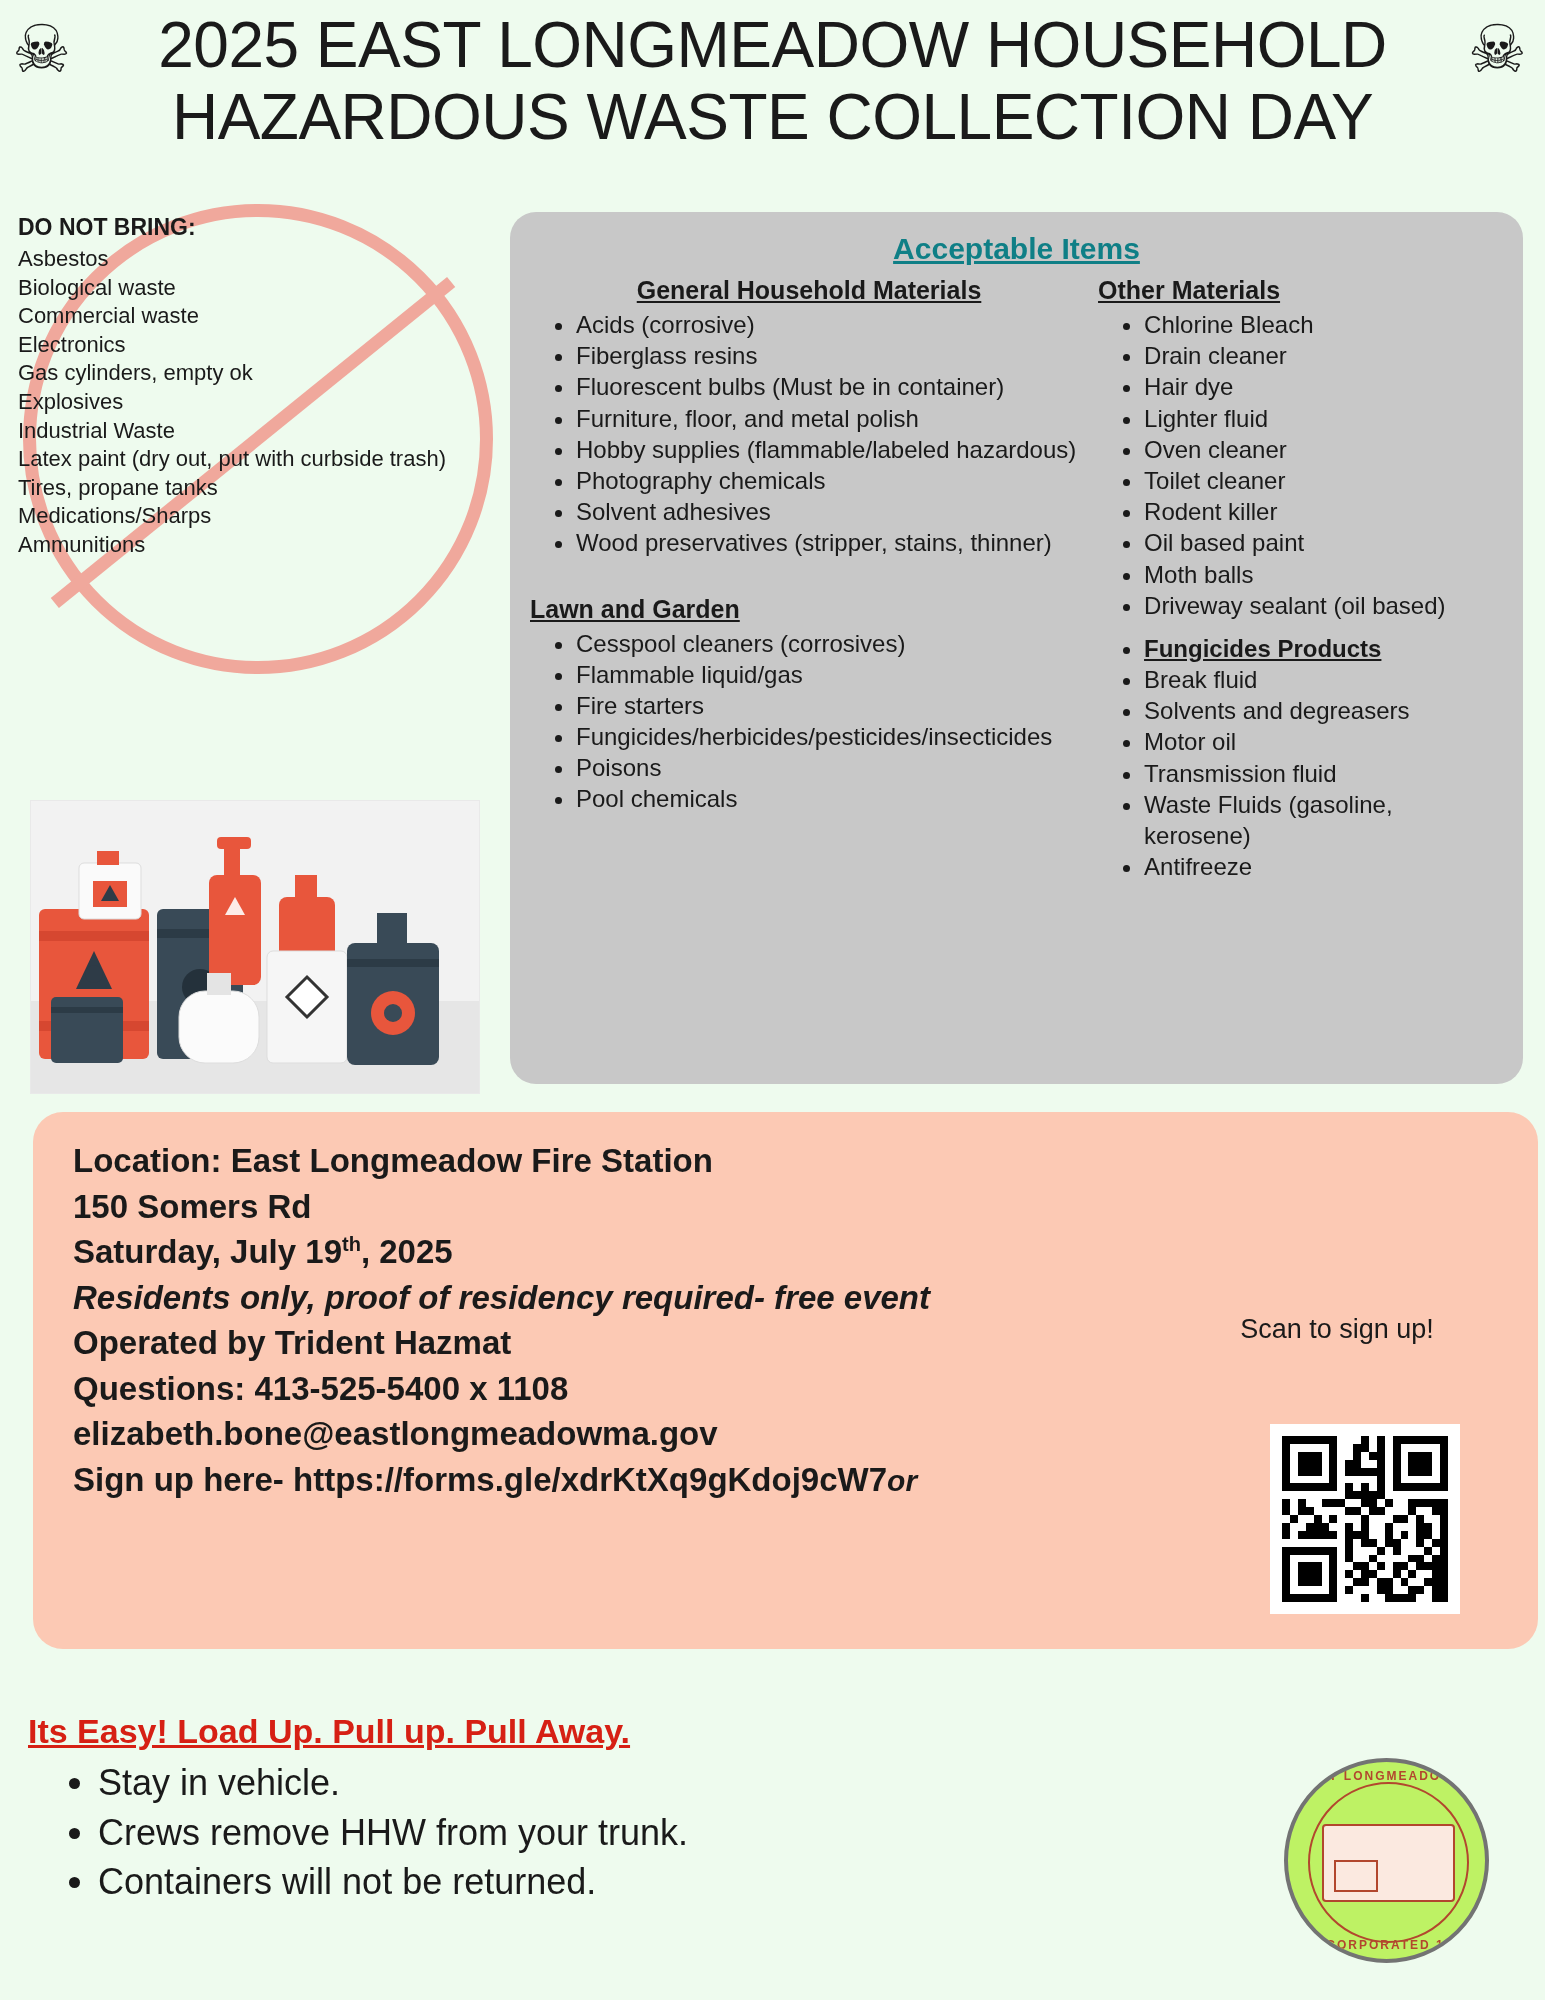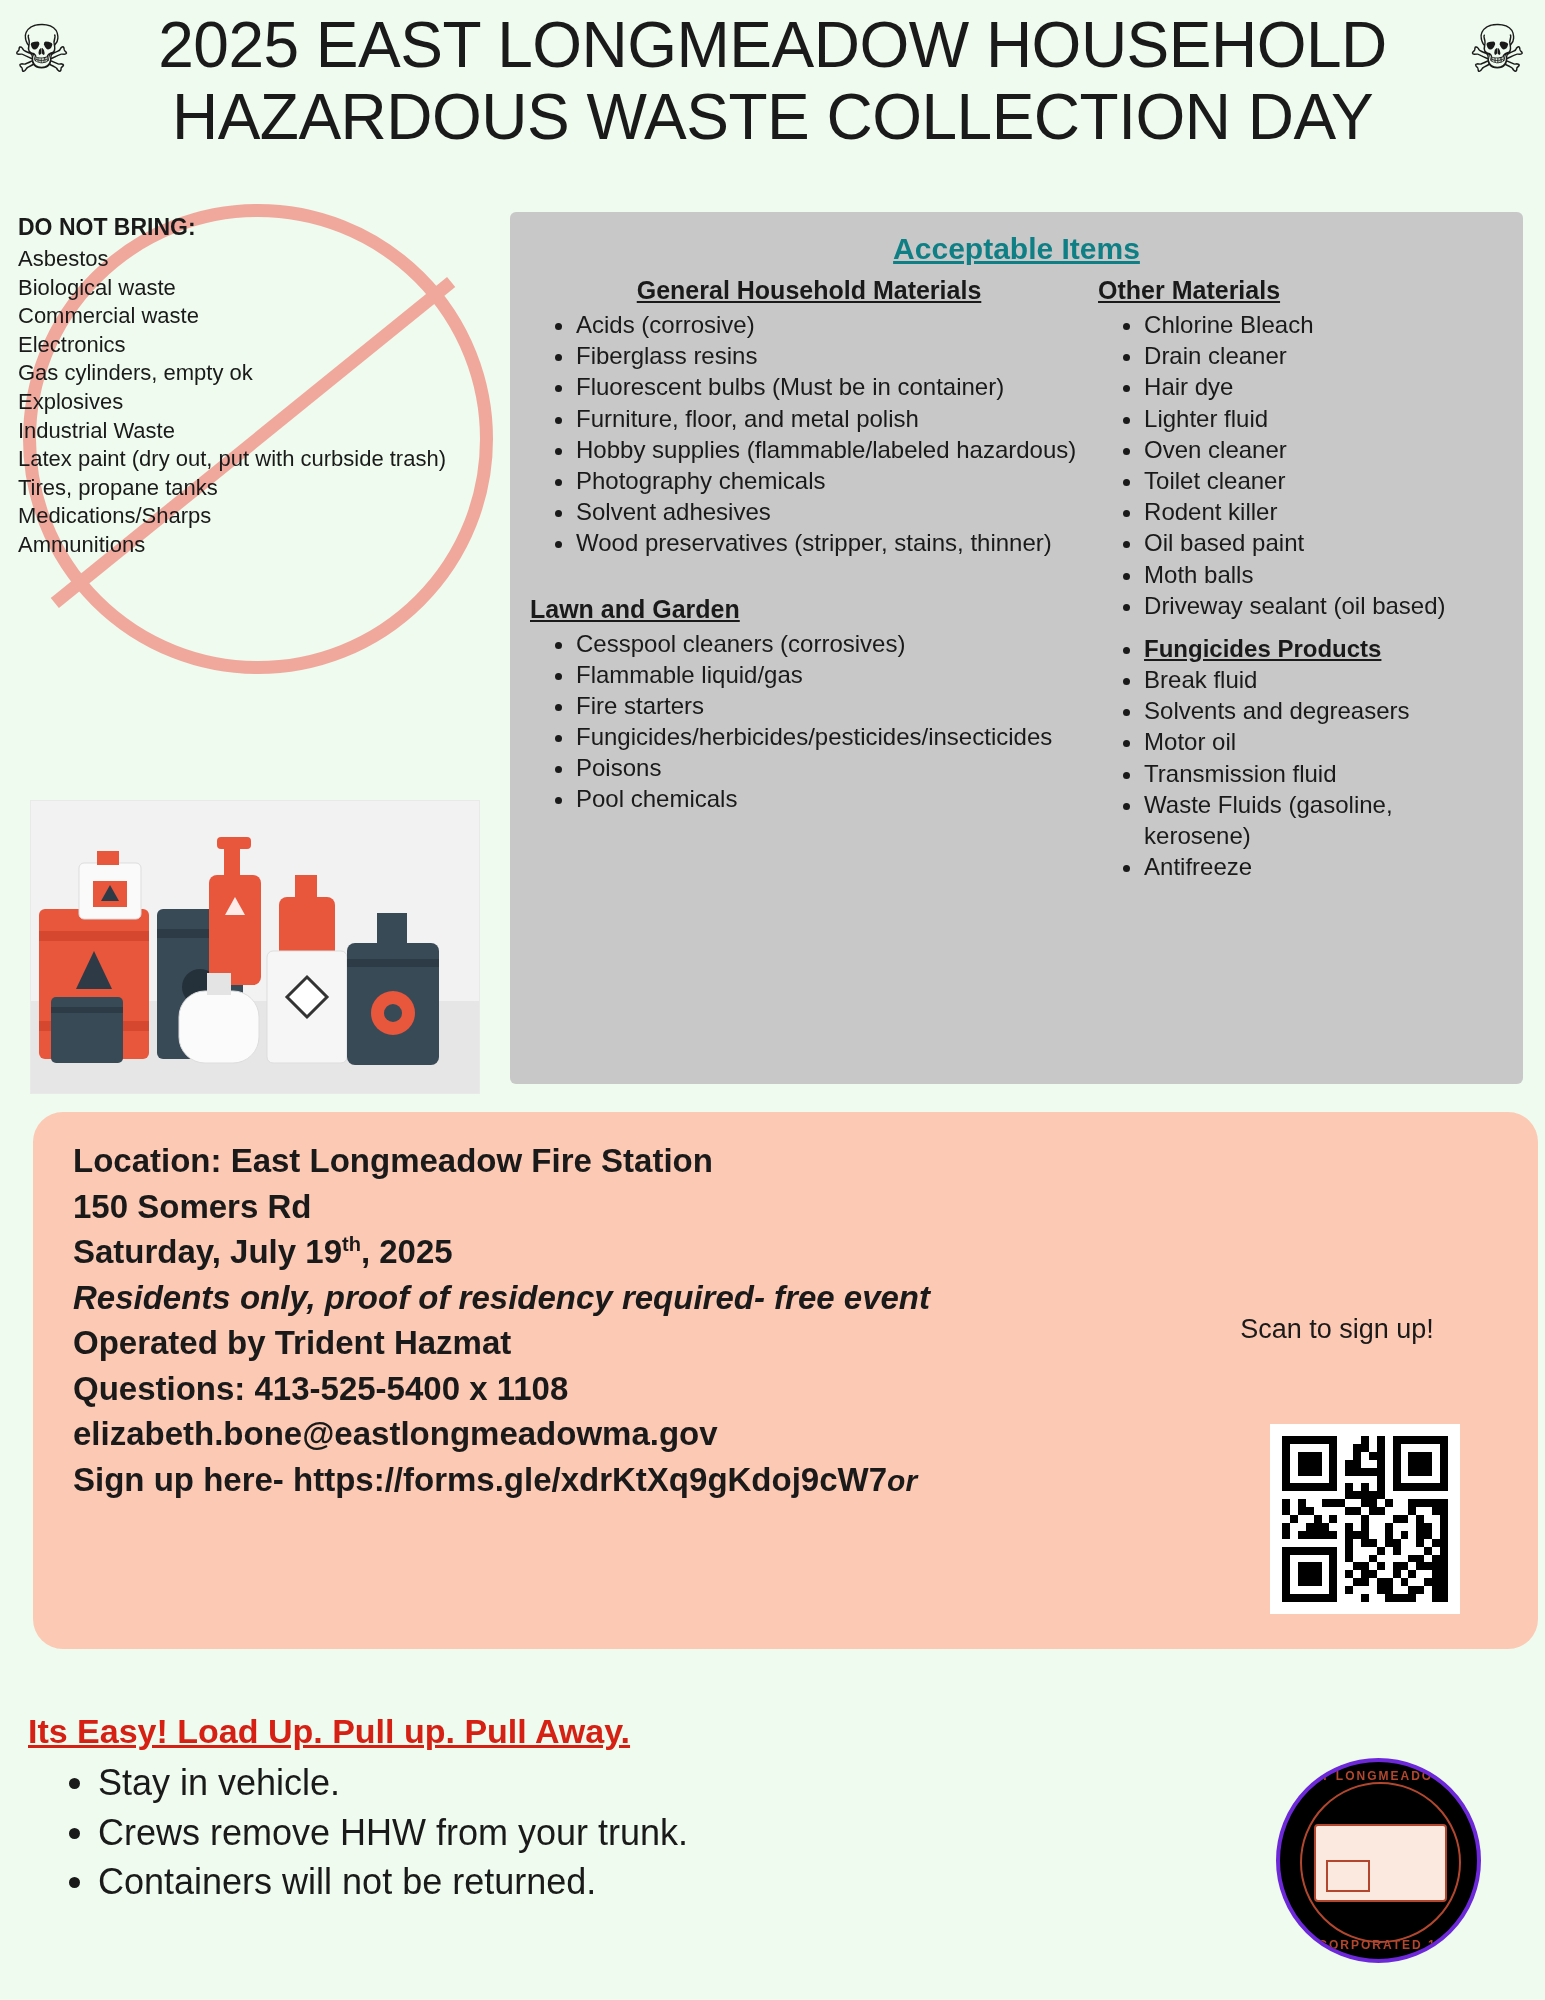--- a/index.html
+++ b/index.html
@@ -90,21 +90,21 @@
   }
 
   
   .accept-panel {
     position: absolute;
     left: 510px;
     top: 212px;
     width: 1013px;
     height: 872px;
     background: #c8c8c8;
-    border-radius: 6px;
+    border-radius: 26px;
     padding: 14px 20px 10px 20px;
   }
   .accept-title {
     text-align: center;
     color: #0f7f86;
     font-size: 30px;
     font-weight: bold;
     text-decoration: underline;
     margin: 6px 0 10px 0;
   }
@@ -219,27 +219,27 @@
     padding-left: 46px;
   }
   .easy-list li {
     font-size: 36px;
     line-height: 1.38;
   }
 
   
   .seal {
     position: absolute;
-    right: 64px;
+    right: 56px;
     top: 1758px;
     width: 205px;
     height: 205px;
     border-radius: 50%;
-    border: 4px solid #6d28d9;
-    background: #000000;
+    border: 4px solid #737373;
+    background: #bef264;
     color: #b2472e;
     overflow: hidden;
   }
   .seal-inner {
     position: absolute;
     left: 20px; top: 20px;
     width: 161px; height: 161px;
     border: 2px solid #b2472e;
     border-radius: 50%;
   }

